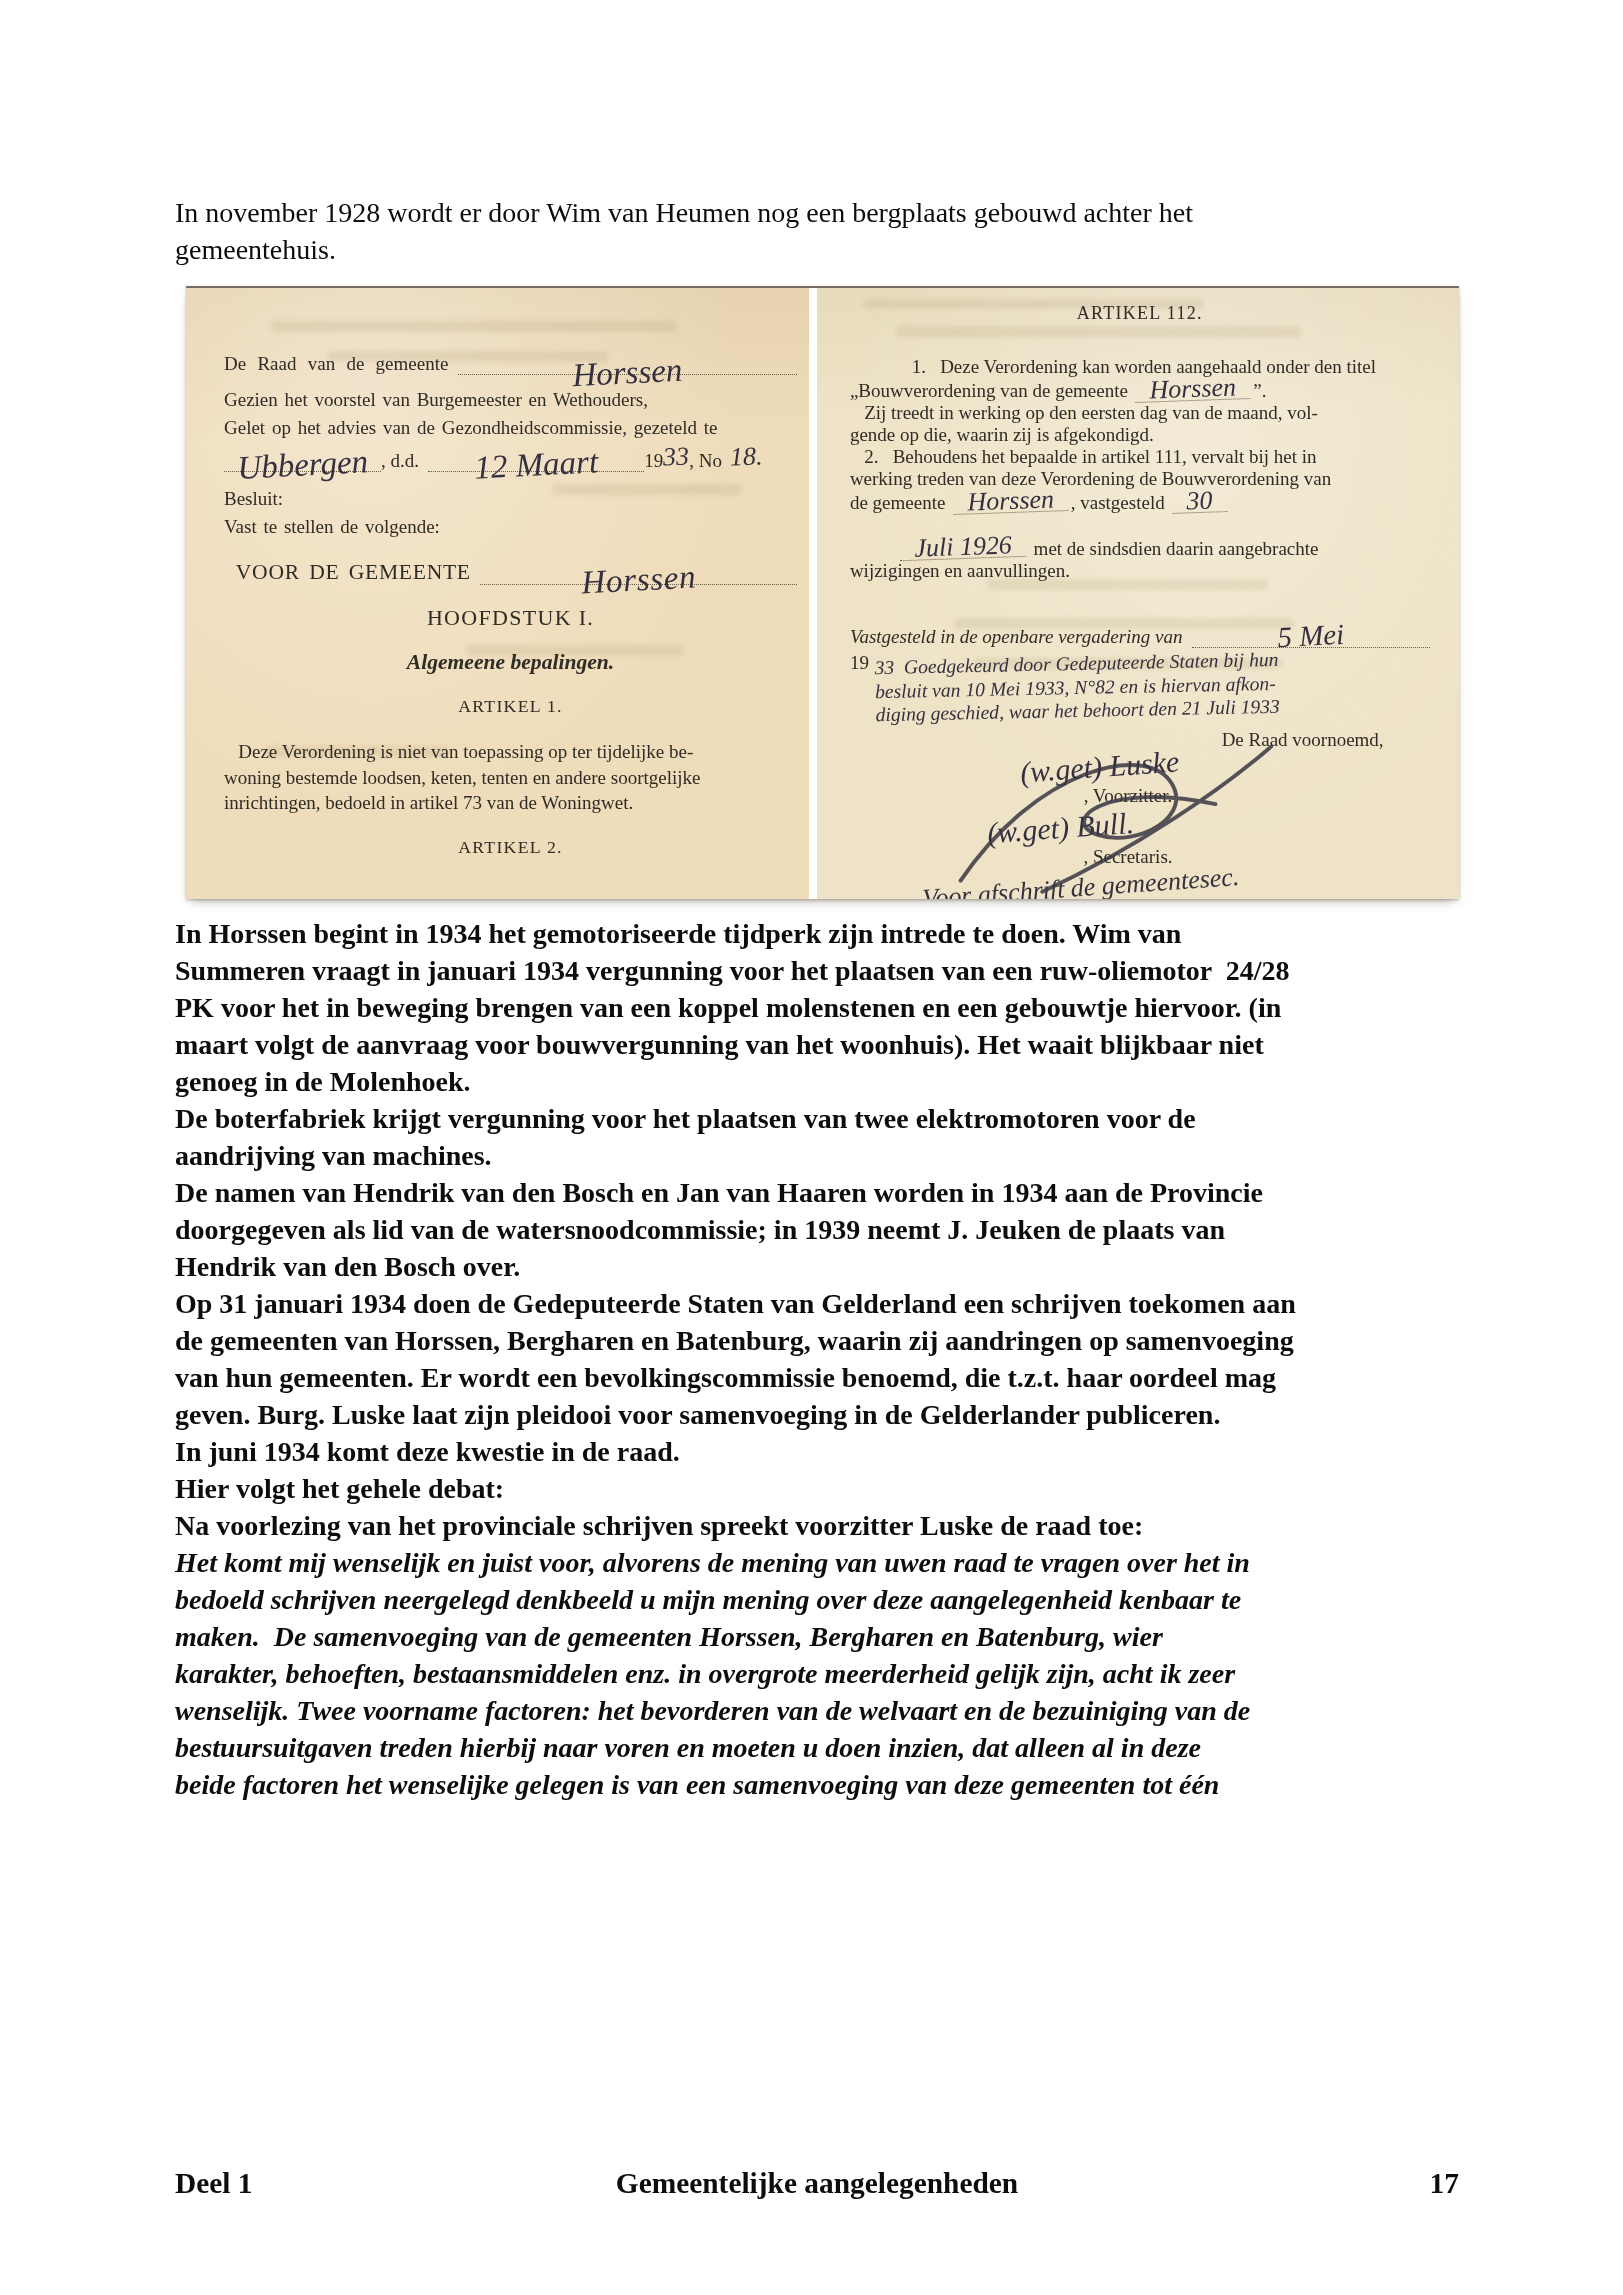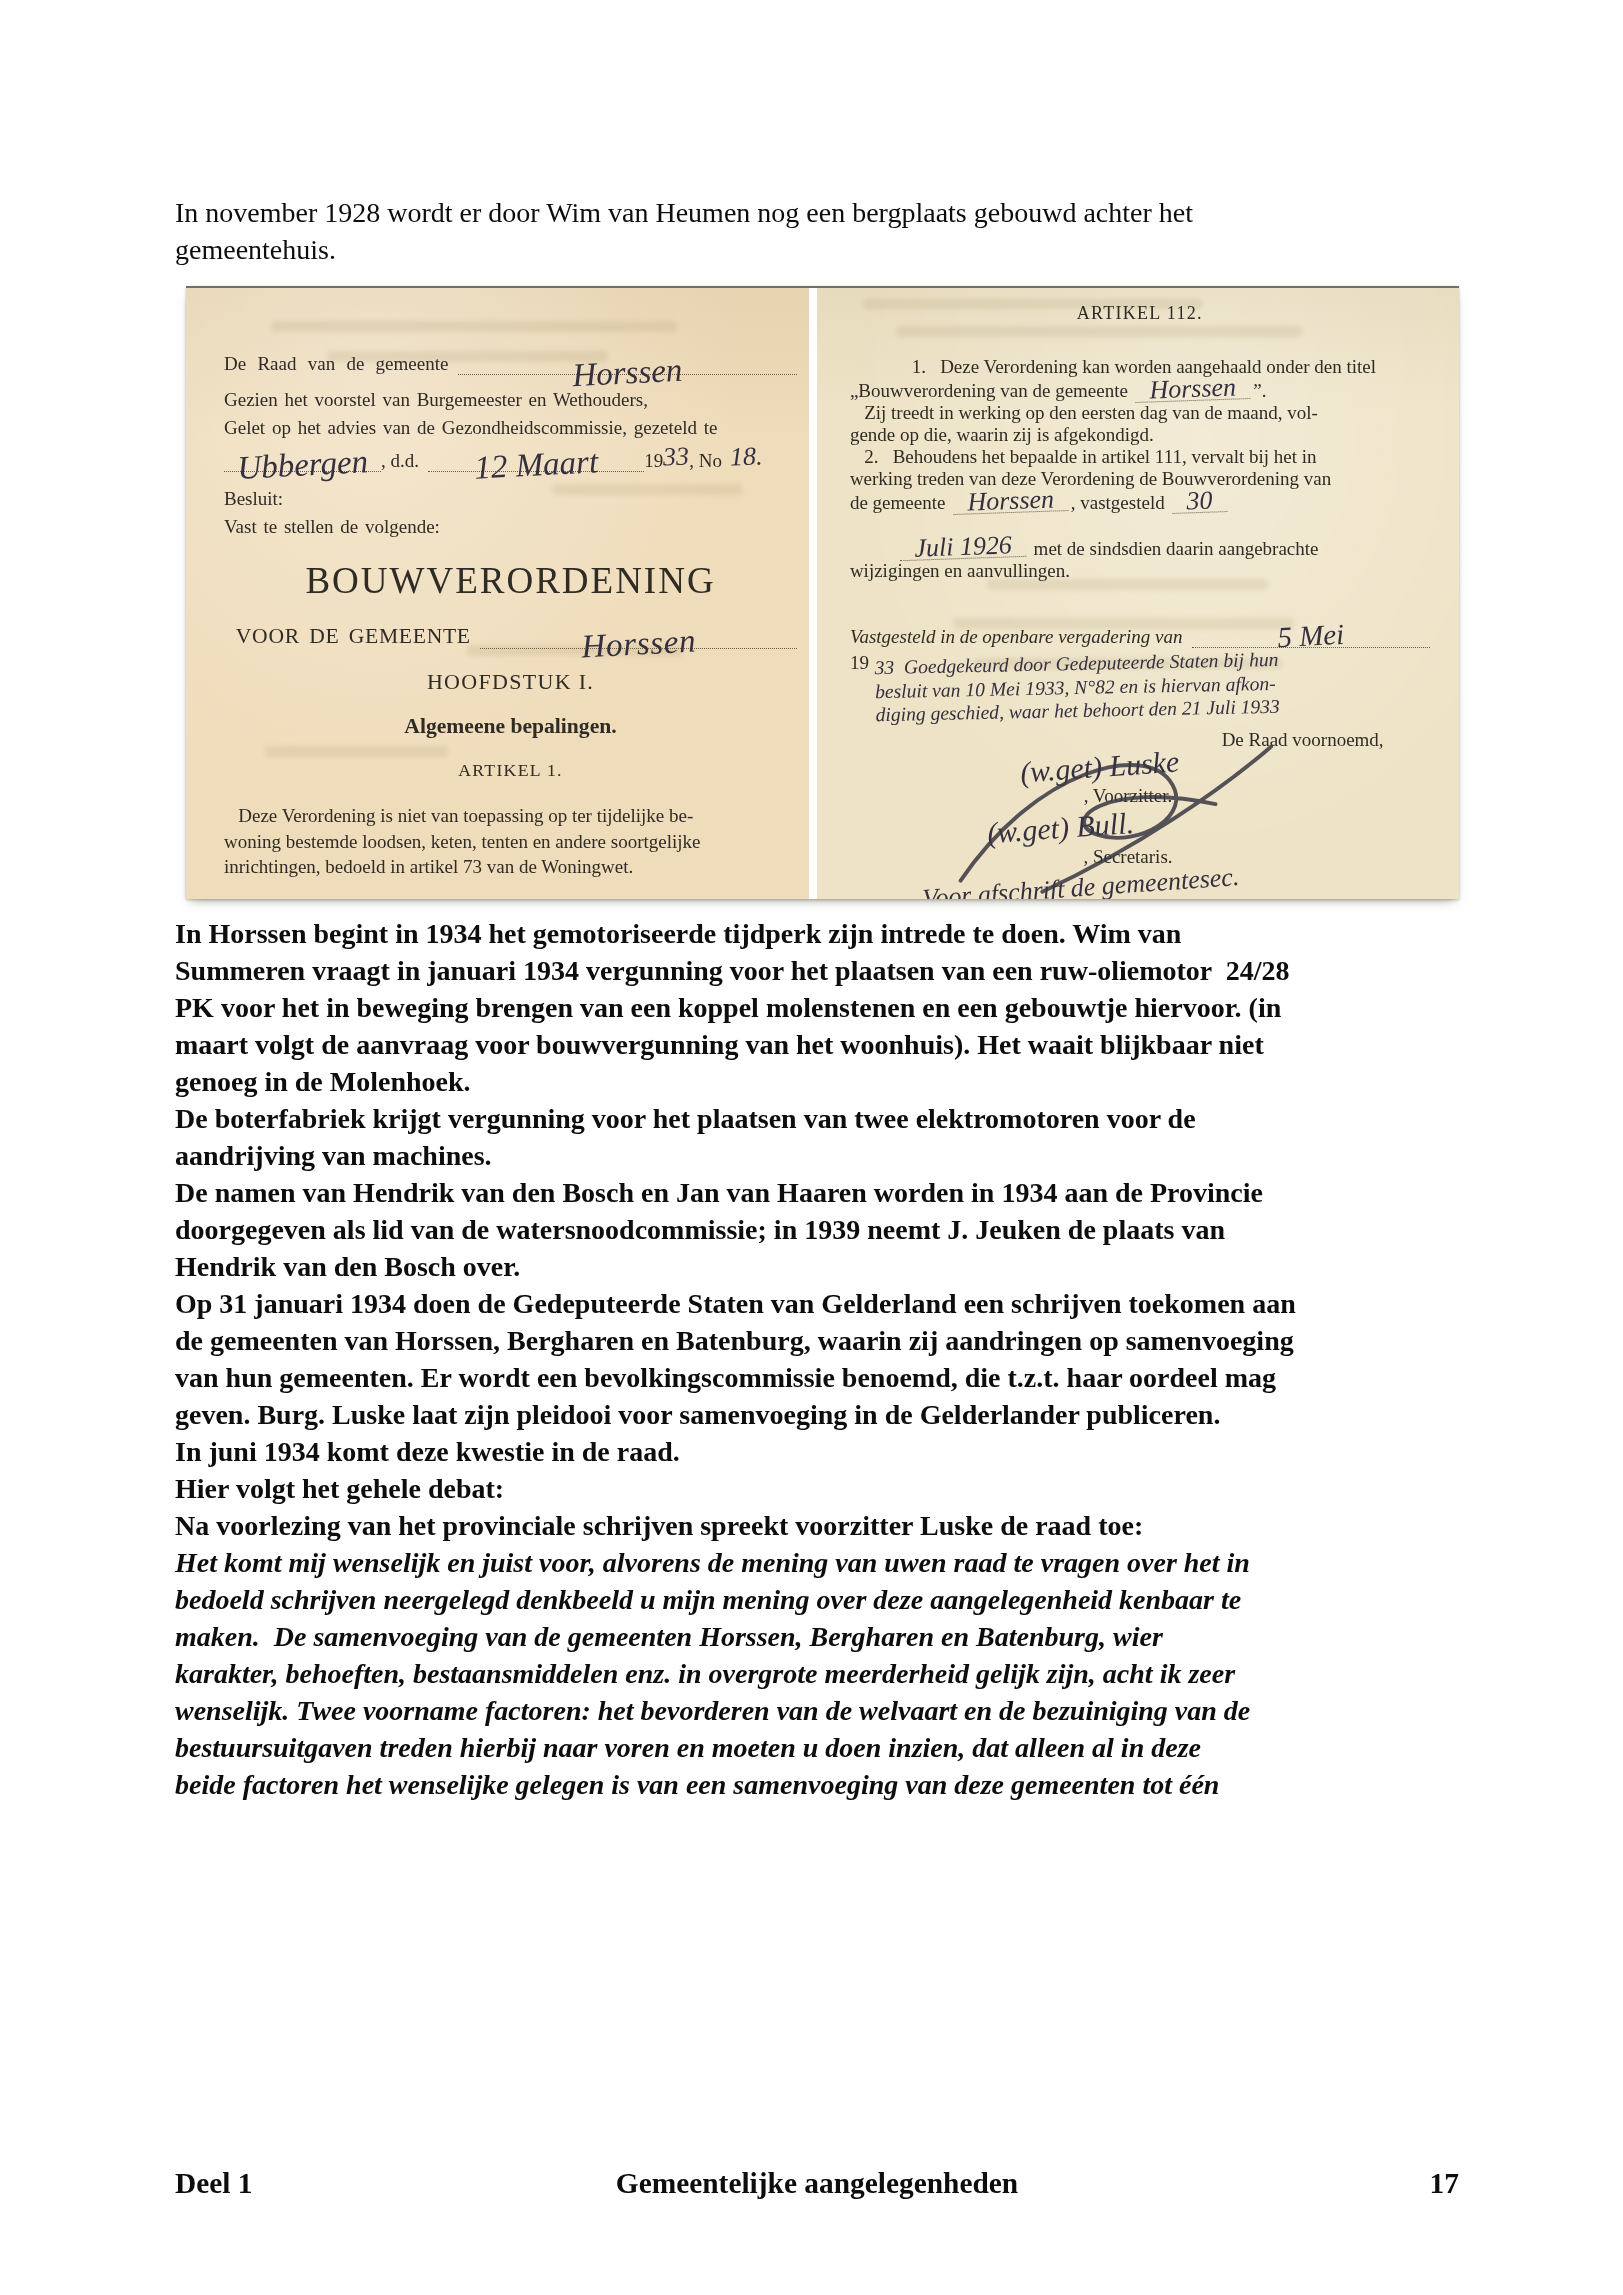--- a/index.html
+++ b/index.html
@@ -46,21 +46,21 @@
   .lp-raad{margin-bottom:14.4px;}
   .lp-gezien{margin-top:13px;}
   .lp-gelet{margin-top:5.2px;}
   .lp-hwline{margin-top:1.3px;display:flex;align-items:flex-end;font-size:19px;}
   .lp-hwline .fill{height:31px;}
   .lp-besluit{margin-top:15.7px;}
   .lp-vast{margin-top:6.5px;}
   .lp-title{margin-top:21px;text-align:center;font-size:37px;letter-spacing:2px;}
   .lp-voor{margin-top:17px;display:flex;align-items:flex-end;font-size:21.6px;letter-spacing:0.7px;word-spacing:3.3px;padding-left:11.8px;}
   .lp-hoofdstuk{margin-top:19.6px;text-align:center;font-size:22px;letter-spacing:1.3px;}
-  .lp-algemeene{margin-top:19.6px;text-align:center;font-size:21.6px;font-weight:bold;}
+  .lp-algemeene{margin-top:19.6px;text-align:center;font-size:21.6px;font-weight:bold;font-style:italic;}
   .artikel{margin-top:21px;text-align:center;font-size:17.7px;letter-spacing:1.3px;}
   .lp-para{margin-top:22px;font-size:19px;line-height:25.5px;text-align:left;}
 
   
   .rp-inner{position:relative;padding:14.4px 29.4px 0 33px;font-size:19px;line-height:22px;}
   .rp-artikel{text-align:center;font-size:18px;letter-spacing:1.3px;margin-bottom:9.2px;}
   .rp-body{text-align:left;}
   .ufill{display:inline-block;border-bottom:1.3px dotted #6a5d46;padding:0 14.4px;margin:0 2.6px;}
   .rp-vastgesteld{margin-top:14.4px;font-style:italic;display:flex;align-items:flex-end;}
   .rp-vastgesteld .fill{height:29px;}
@@ -104,21 +104,20 @@
           <span class="fill" style="margin-left:0;flex:0 0 157px;"><span class="hw hw-big">Ubbergen</span></span>
           <span>, d.d.</span>
           <span class="fill" style="flex:0 0 216px;"><span class="hw hw-big">12 Maart</span></span>
           <span>19</span>
           <span class="hw hw-mid">33</span>
           <span>, No</span>
           <span class="hw hw-mid" style="margin-left:7.9px;">18.</span>
         </div>
         <div class="lh-line lp-besluit">Besluit:</div>
         <div class="lh-line lp-vast">Vast te stellen de volgende:</div>
-        <div class="lp-title">BOUWVERORDENING</div>
         <div class="lp-voor">
           <span>VOOR DE GEMEENTE</span>
           <span class="fill" style="height:29px;"><span class="hw hw-big">Horssen</span></span>
         </div>
         <div class="lp-hoofdstuk">HOOFDSTUK I.</div>
         <div class="lp-algemeene">Algemeene bepalingen.</div>
         <div class="artikel">ARTIKEL 1.</div>
         <div class="lp-para prewrap">   Deze Verordening is niet van toepassing op ter tijdelijke be-
 woning bestemde loodsen, keten, tenten en andere soortgelijke
 inrichtingen, bedoeld in artikel 73 van de Woningwet.</div>

